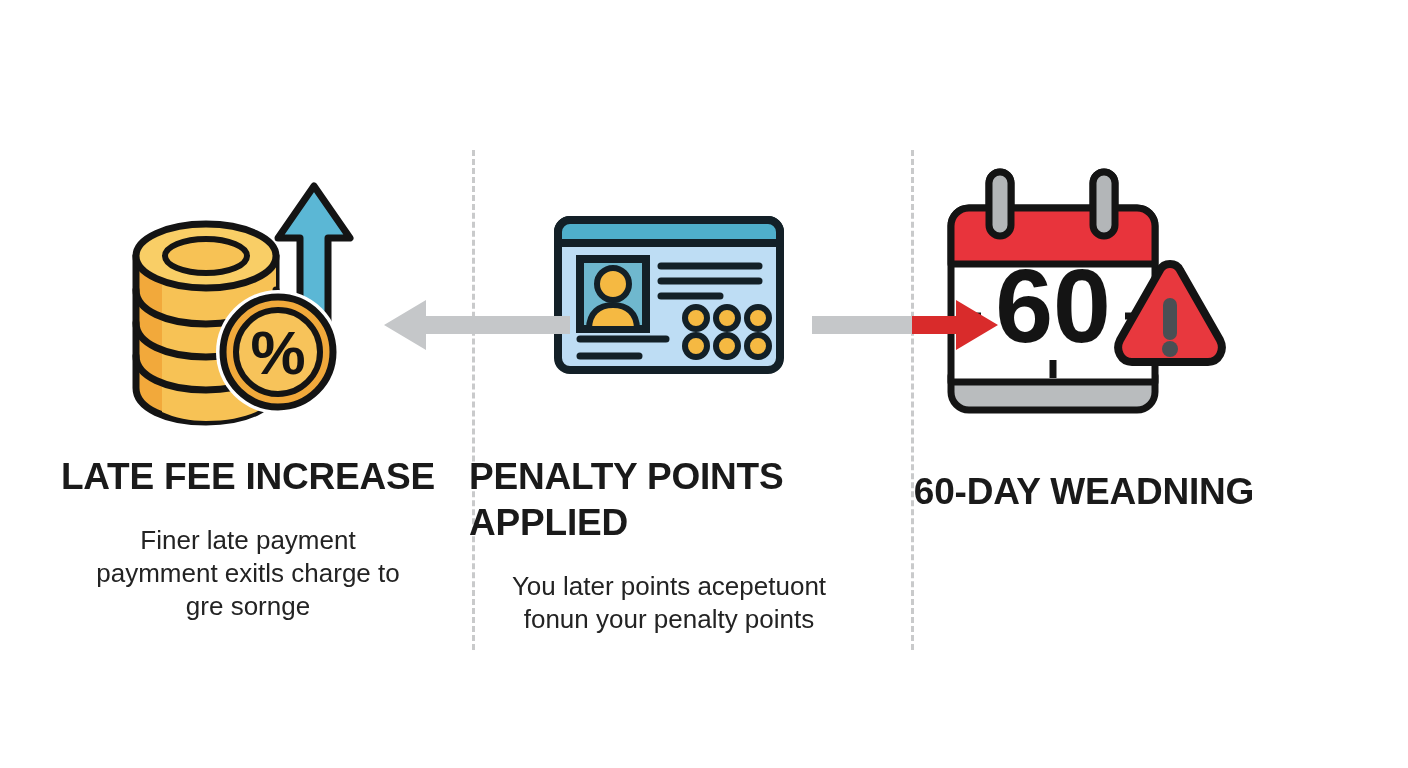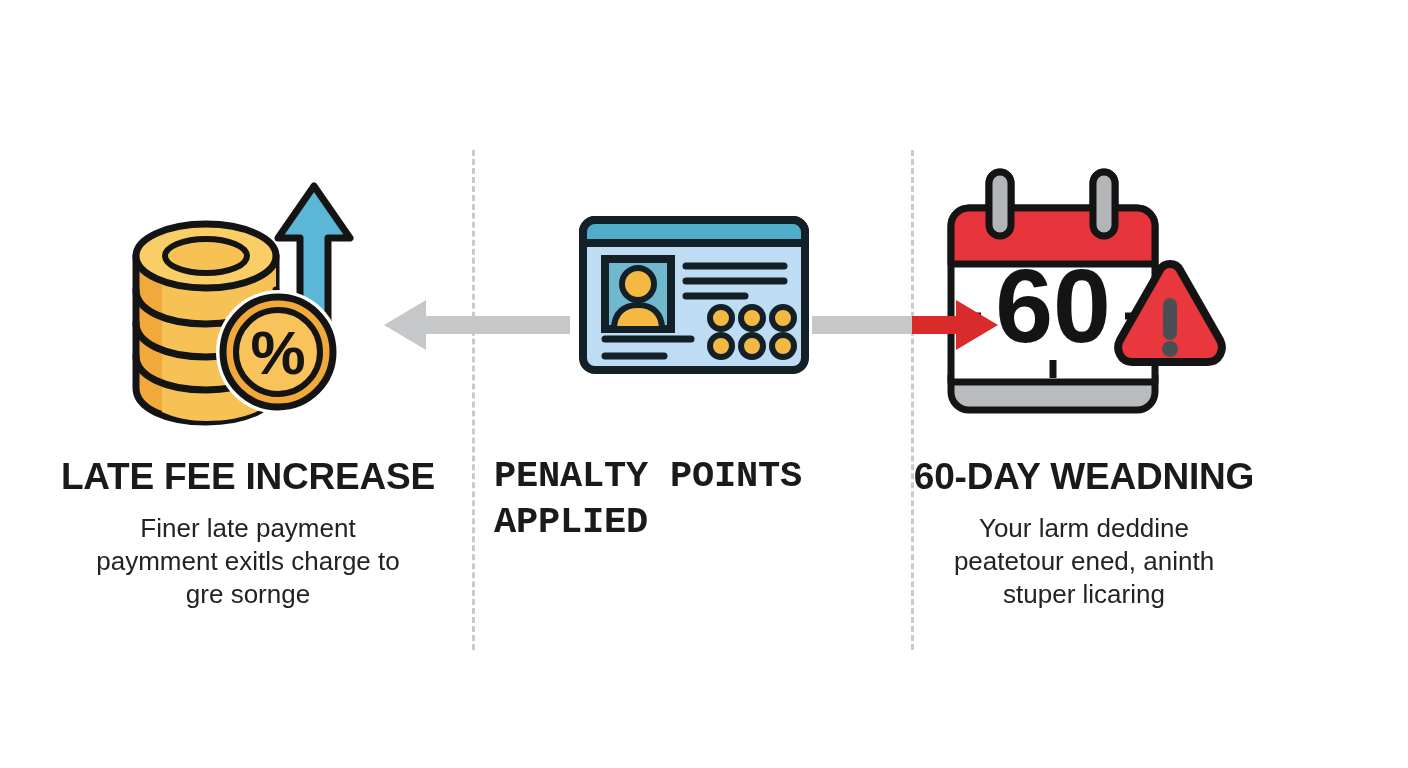--- a/index.html
+++ b/index.html
@@ -38,49 +38,49 @@
   .col {
     position: absolute;
     top: 150px;
     width: 440px;
     height: 560px;
     display: flex;
     flex-direction: column;
     align-items: center;
   }
   .col-1 { left: 28px; }
-  .col-2 { left: 474px; font-family: Liberation Mono, monospace; }
+  .col-2 { left: 449px; }
   .col-3 { left: 864px; }
 
   .icon-area {
     height: 290px;
     width: 100%;
     display: flex;
     align-items: center;
     justify-content: center;
     position: relative;
   }
 
   .heading {
     font-size: 37px;
     font-weight: bold;
     line-height: 1.24;
     letter-spacing: -0.2px;
     color: #1a1a1a;
     margin-top: 14px;
     max-width: 400px;
   }
-  .col-3 .heading { margin-top: 14px; }
+  .col-3 .heading { margin-top: 29px; }
 
   .body-text {
     font-size: 26px;
     line-height: 1.28;
     text-align: center;
     color: #232323;
-    margin-top: 12px;
+    margin-top: 24px;
     max-width: 352px;
     font-weight: 400;
   }
   .col-1 .body-text { max-width: 330px; }
   .col-3 .body-text { max-width: 300px; }
 
   
   .arrow {
     position: absolute;
     top: 296px;
@@ -162,20 +162,21 @@
           <circle cx="205" cy="131" r="11" fill="#F5B942" stroke="#132027" stroke-width="6"></circle>
         </g>
 
         <g stroke="#132027" stroke-width="7" stroke-linecap="round">
           <line x1="27" y1="124" x2="113" y2="124"></line>
           <line x1="27" y1="141" x2="86" y2="141"></line>
         </g>
       </svg>
     </div>
     <div class="heading">PENALTY POINTS APPLIED</div>
+    <div class="body-text">You later points acepetuont fonun your penalty points</div>
   </div>
 
   <div class="col col-3">
     <div class="icon-area">
       <svg class="svg-icon" width="286" height="262" viewBox="0 0 286 262">
 
         <g>
           <rect x="48" y="8" width="22" height="64" rx="11" fill="#B3B6B8" stroke="#141414" stroke-width="7"></rect>
           <rect x="152" y="8" width="22" height="64" rx="11" fill="#B3B6B8" stroke="#141414" stroke-width="7"></rect>
         </g>
@@ -213,21 +214,20 @@
                    L191 198
                    C180 198 174 186 179 176
                    L219 106
                    C221 102 224.5 100 229 100 Z" fill="#E8383E" stroke="#141414" stroke-width="8" stroke-linejoin="round"></path>
           <rect x="222" y="134" width="14" height="42" rx="7" fill="#4A4F54"></rect>
           <circle cx="229" cy="185" r="8" fill="#4A4F54"></circle>
         </g>
       </svg>
     </div>
     <div class="heading">60-DAY WEADNING</div>
-    <div class="body-text">Your larm deddine peatetour ened, aninth stuper licaring</div>
   </div>
 
   <div class="arrow arrow-left">
     <svg class="svg-icon" width="190" height="58" viewBox="0 0 190 58">
       <path d="M190 20 L46 20 L46 4 L4 29 L46 54 L46 38 L190 38 Z" fill="#C5C7C9"></path>
     </svg>
   </div>
 
   <div class="arrow arrow-right">
     <svg class="svg-icon" width="190" height="58" viewBox="0 0 190 58">

